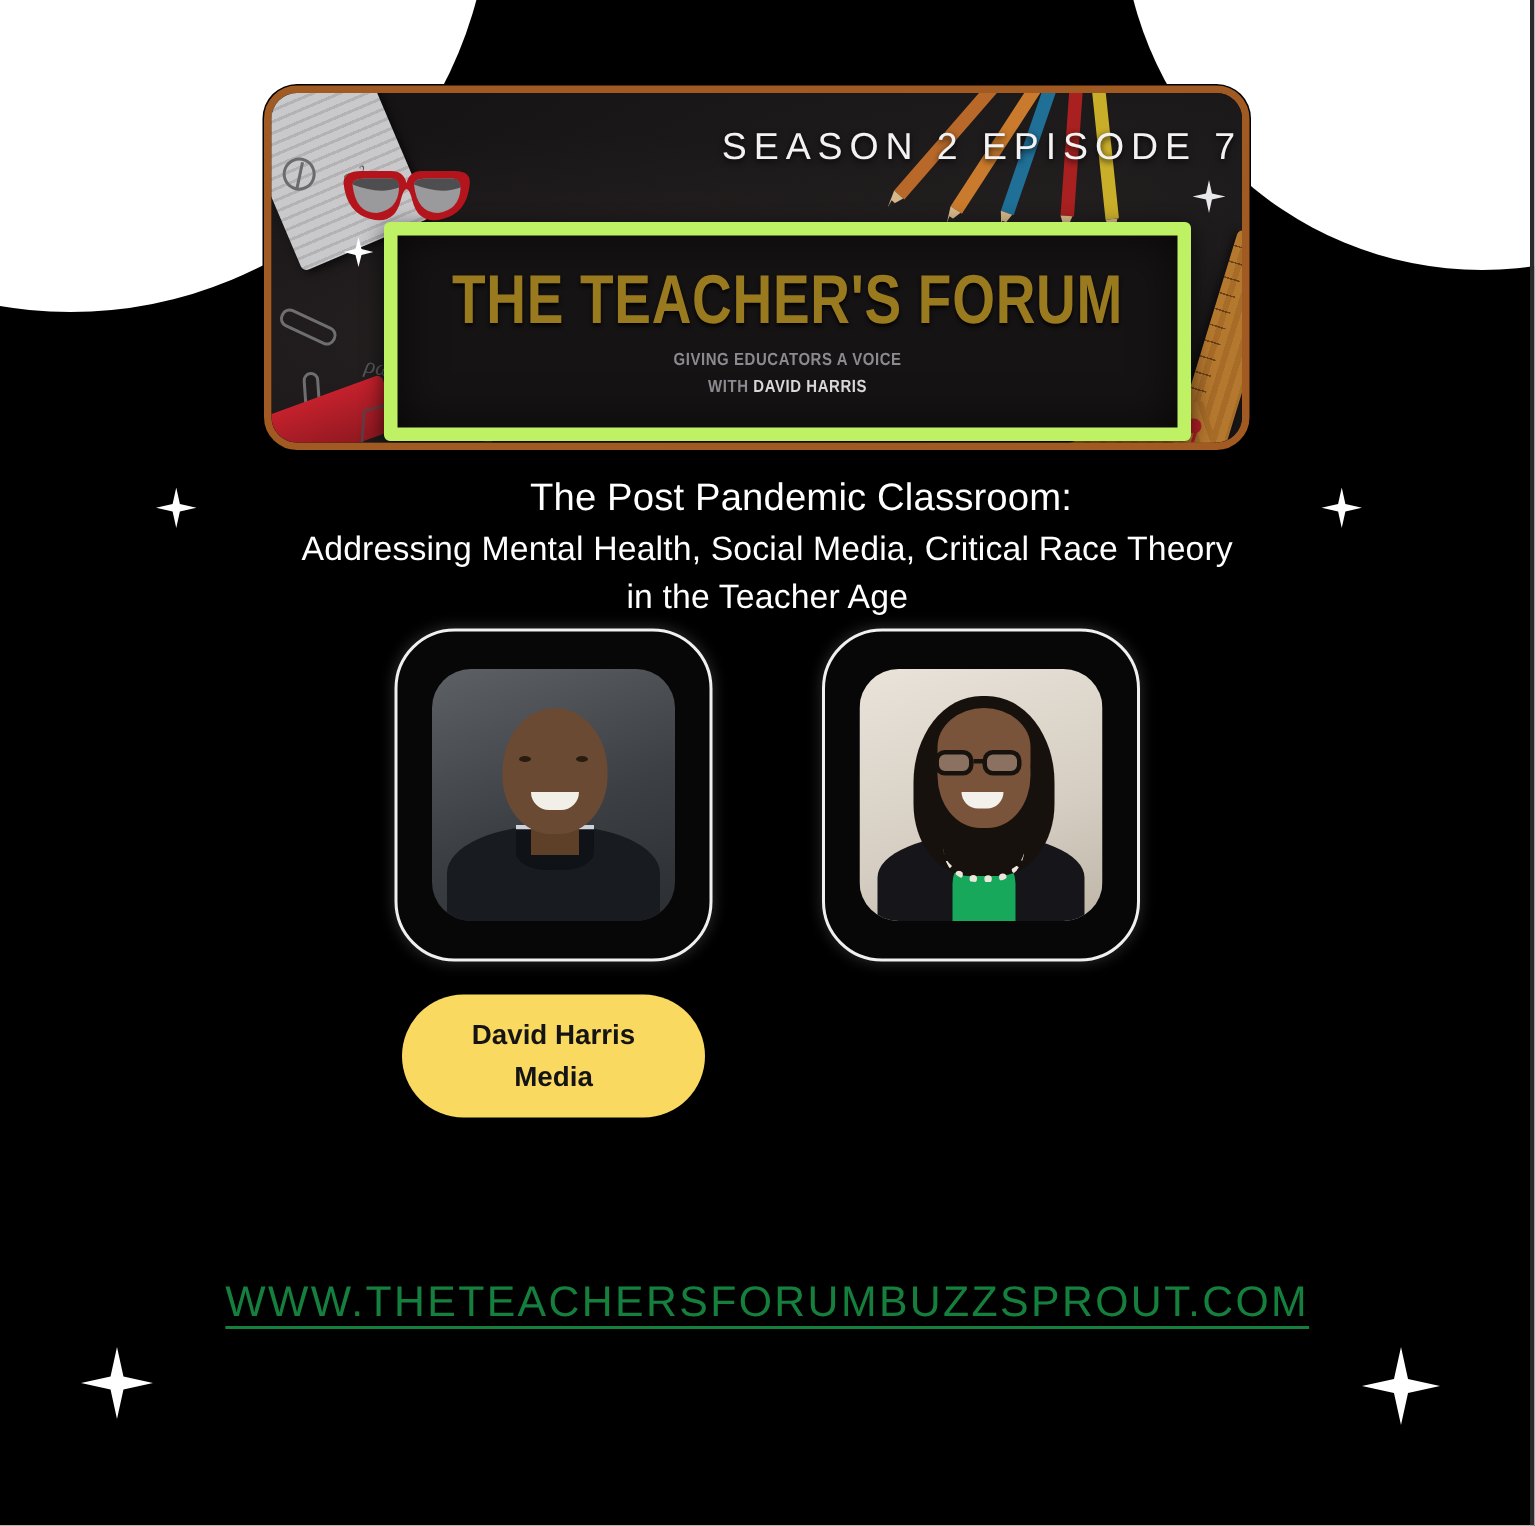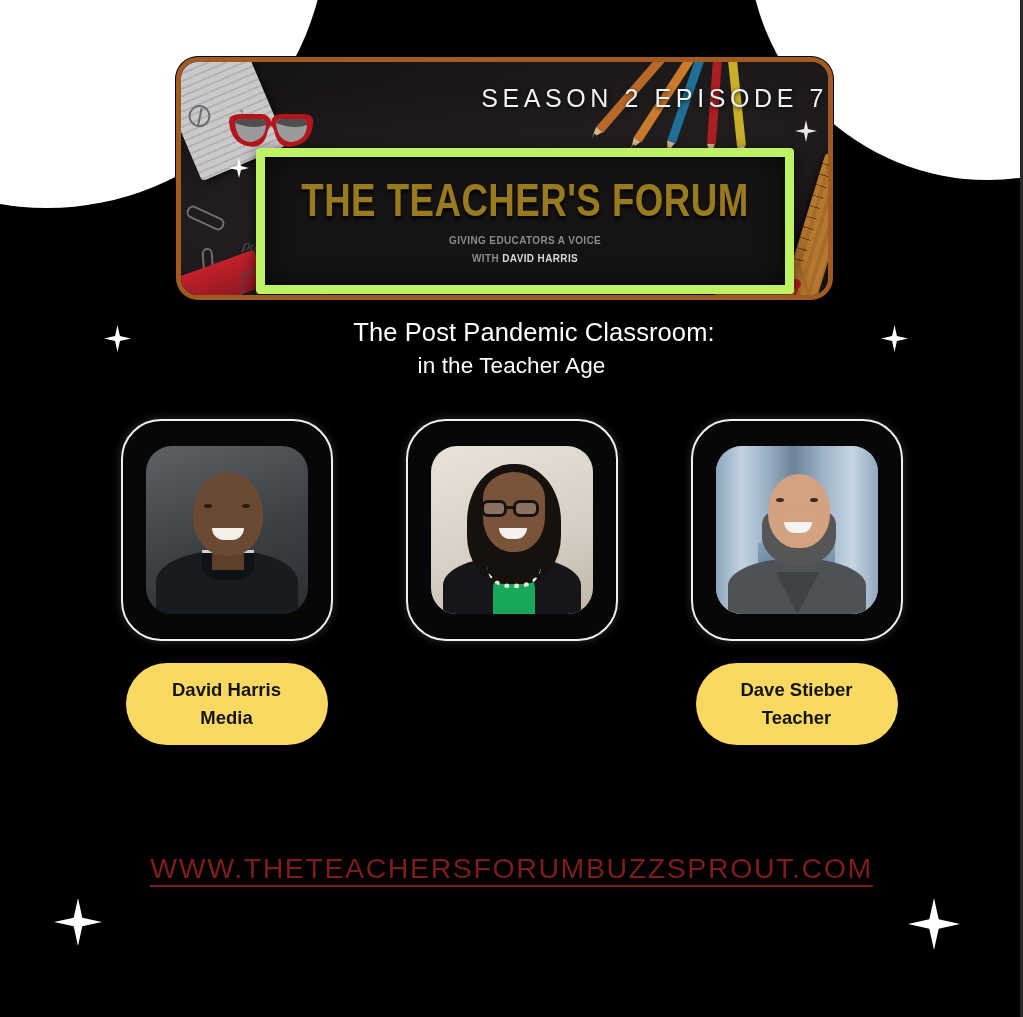--- a/index.html
+++ b/index.html
@@ -381,21 +381,21 @@
     font-weight:bold;
     line-height:1.52;
   }
   .badge.tall{ padding:14px 16px; }
 
   
   .site-url{
     position:absolute;
     left:0; top:852px; width:100%;
     text-align:center;
-    color:#7f1d1d;
+    color:#15803d;
     font-size:28.5px;
     font-weight:400;
     letter-spacing:1.6px;
     text-decoration:underline;
     text-underline-offset:7px;
     text-decoration-thickness:2px;
     z-index:5;
   }
 </style>
 </head>
@@ -472,20 +472,21 @@
       <path d="M4 14 Q4 6 16 6 L36 6 Q44 6 46 14 Q48 6 56 6 L78 6 Q90 6 88 16 Q86 34 70 38 Q54 42 50 26 Q48 18 46 18 Q44 18 42 26 Q38 42 22 38 Q6 34 4 14 Z" fill="#b4151c"></path>
       <path d="M10 15 Q10 11 18 11 L36 11 Q41 11 41 18 Q40 32 26 34 Q12 34 10 15 Z" fill="#9a9a9c"></path>
       <path d="M51 15 Q51 11 59 11 L77 11 Q82 11 82 18 Q81 32 67 34 Q53 34 51 15 Z" fill="#9a9a9c"></path>
       <path d="M10 15 Q10 11 18 11 L36 11 Q41 11 41 17 Q28 22 10 15 Z" fill="#4e4e50"></path>
       <path d="M51 15 Q51 11 59 11 L77 11 Q82 11 82 17 Q69 22 51 15 Z" fill="#4e4e50"></path>
     </svg>
   </div>
 
   <div class="episode-title">
     <div class="et-line1">The Post Pandemic Classroom:</div>
+    <div class="et-line2">Addressing Mental Health, Social Media, Critical Race Theory</div>
     <div class="et-line2">in the Teacher Age</div>
   </div>
 
   <div class="sparkle sp-title-l"></div>
   <div class="sparkle sp-title-r"></div>
 
   <div class="guests">
 
     <div class="guest">
       <div class="photo-frame">
@@ -517,39 +518,20 @@
           <div class="head"></div>
           <div class="glass l"></div>
             <div class="glass r"></div>
           <div class="bridge"></div>
           <div class="smile"></div>
           <div class="pearls"></div>
         </div>
       </div>
     </div>
 
-    <div class="guest">
-      <div class="photo-frame">
-        <div class="photo p3">
-          <div class="ph-bg"></div>
-          <div class="body"></div>
-          <div class="hoodv"></div>
-          <div class="beard"></div>
-          <div class="head"></div>
-          <div class="chin"></div>
-          <div class="eye l"></div>
-            <div class="eye r"></div>
-          <div class="smile"></div>
-        </div>
-      </div>
-      <div class="badge">
-        <div>Dave Stieber</div>
-        <div>Teacher</div>
-      </div>
-    </div>
 
   </div>
 
   <div class="site-url">WWW.THETEACHERSFORUMBUZZSPROUT.COM</div>
 
   <div class="sparkle sp-bot-l"></div>
   <div class="sparkle sp-bot-r"></div>
 
 </div>
 

